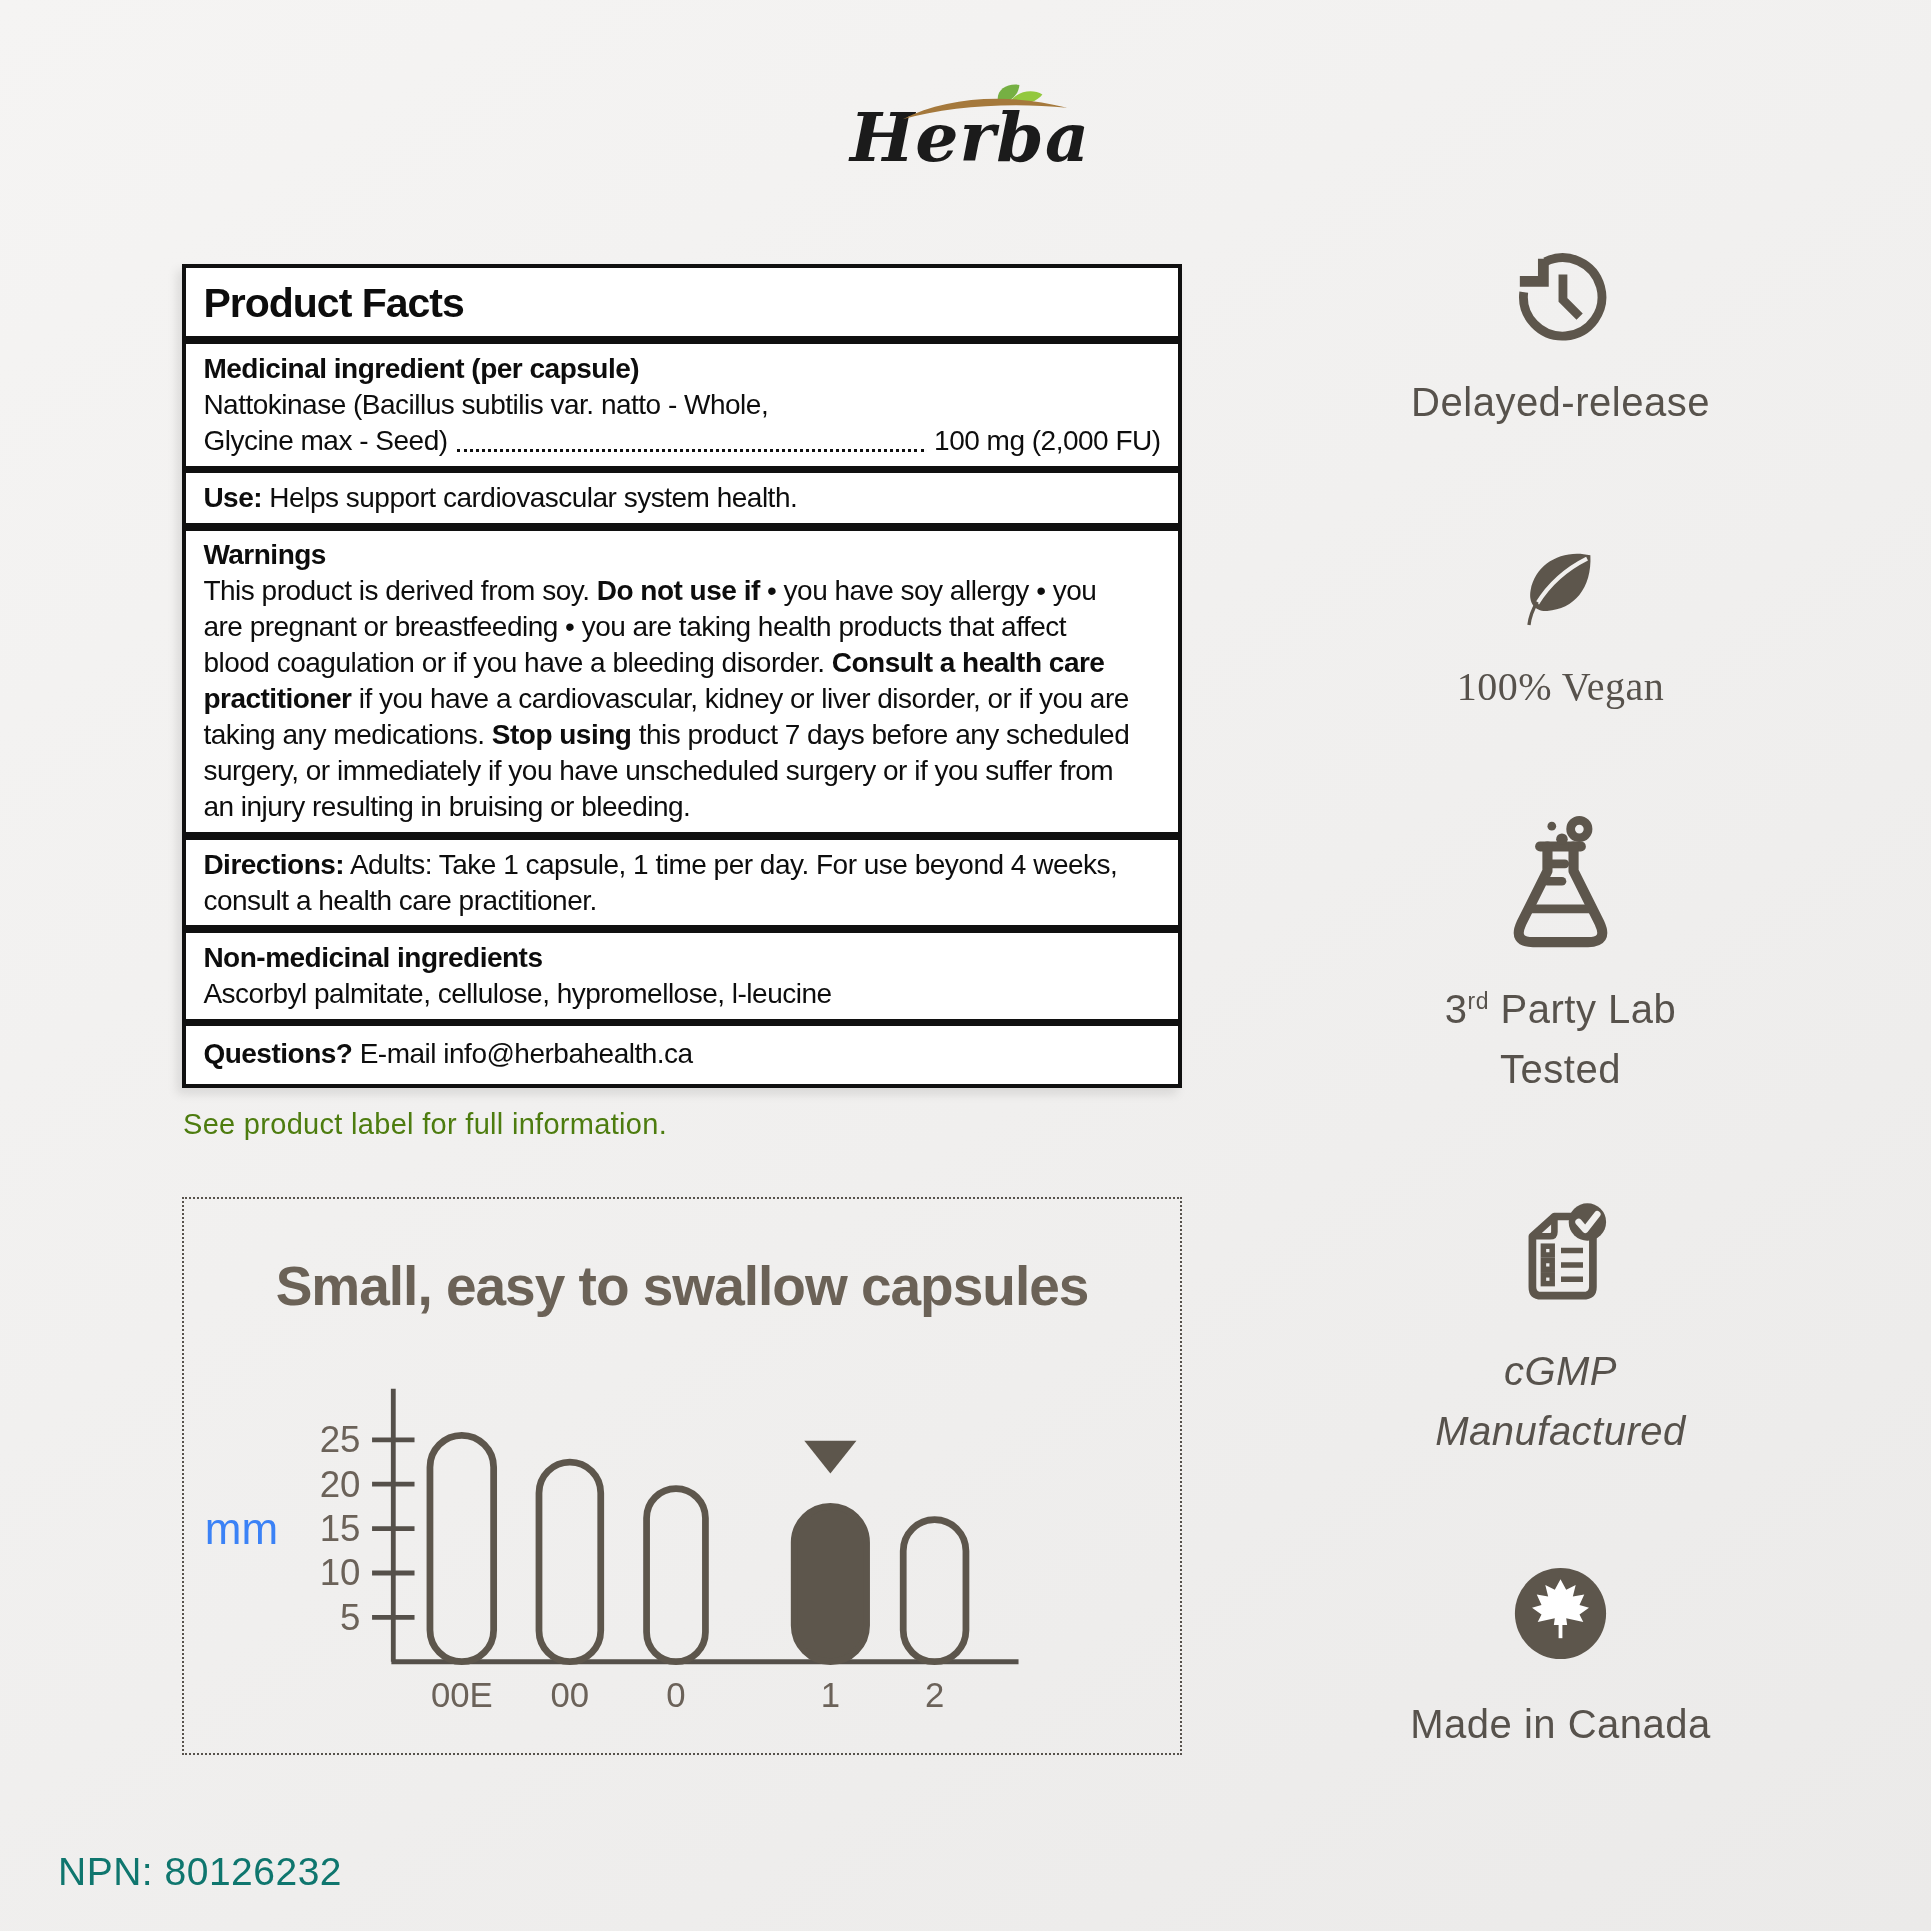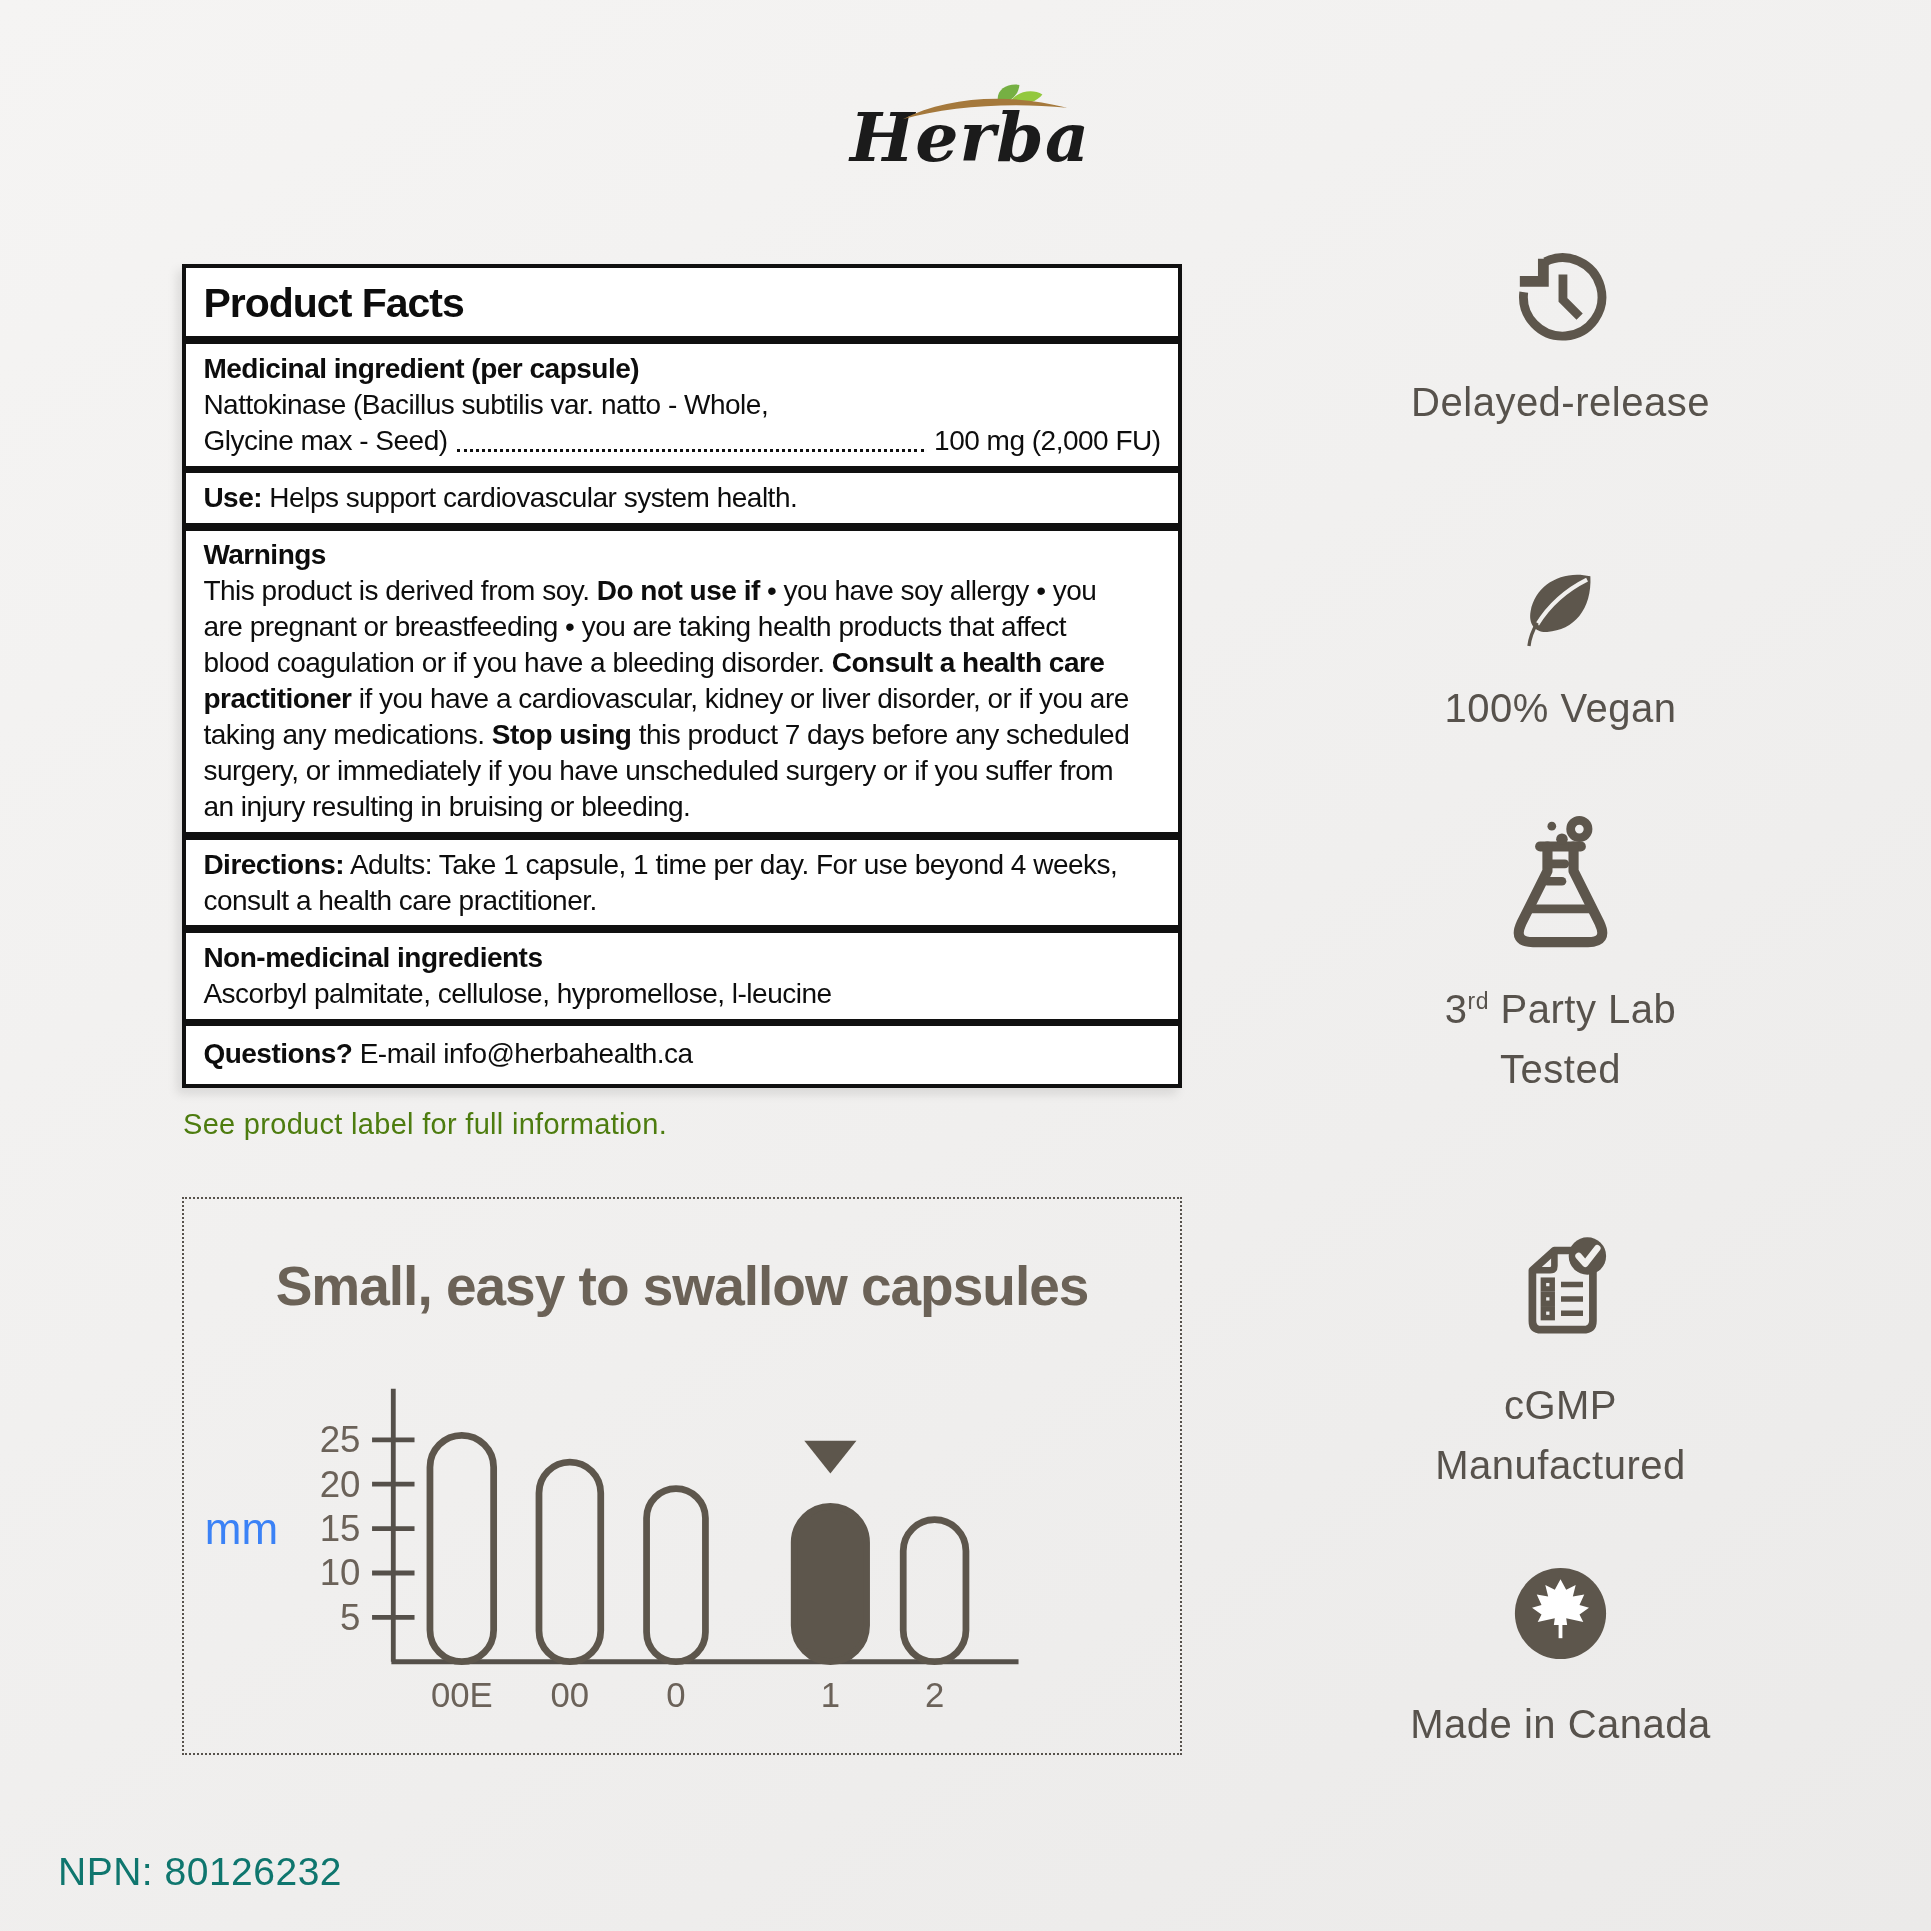--- a/index.html
+++ b/index.html
@@ -159,21 +159,21 @@
   <div class="ic">
     <svg width="98" height="98" viewBox="0 0 100 100" fill="none" stroke="#5d564c">
       <path d="M34 13 A40 40 0 1 1 12 44" stroke-width="9"></path>
       <path d="M32 10 L32 33 L8 33" stroke-width="11"></path>
       <path d="M52 26 L52 52 L69 69" stroke-width="9"></path>
     </svg>
   </div>
   <div class="lbl" style="margin-top:25px;">Delayed-release</div>
 </div>
 
-<div class="abs badge" style="top:568px;">
+<div class="abs badge" style="top:547px;font-family:Liberation Serif, serif;">
   <div class="ic">
     <svg width="83" height="83" viewBox="0 0 100 100">
       <path d="M86 10 C52 2 20 20 14 52 C11 68 20 78 34 77 C66 75 88 50 86 10 Z" fill="#5d564c"></path>
       <path d="M22 68 C38 42 58 26 82 14" stroke="#f1f0ee" stroke-width="5" fill="none"></path>
       <path d="M22 66 C16 76 13 85 12 94" stroke="#5d564c" stroke-width="4" fill="none"></path>
     </svg>
   </div>
   <div class="lbl" style="margin-top:27px;">100% Vegan</div>
 </div>
 
@@ -187,21 +187,21 @@
       <path d="M41 45 H51" stroke-width="6"></path>
       <circle cx="63" cy="9" r="6" stroke-width="6"></circle>
       <circle cx="44" cy="7" r="3" fill="#5d564c" stroke="none"></circle>
       <circle cx="51" cy="16" r="4" fill="#5d564c" stroke="none"></circle>
     </svg>
   </div>
   <div class="lbl" style="margin-top:9.7px;"><span>3</span><sup>rd</sup><span> Party Lab</span></div>
   <div class="lbl">Tested</div>
 </div>
 
-<div class="abs badge" style="top:1234px;">
+<div class="abs badge" style="top:1200px;font-style:italic;">
   <div class="ic">
     <svg width="110" height="110" viewBox="0 0 100 100">
       <path d="M44 15 L24 33 V79 Q24 87 32 87 H70 Q79 87 79 79 V23 Q79 15 71 15 Z" fill="none" stroke="#5d564c" stroke-width="7" stroke-linejoin="round"></path>
       <path d="M44 15 V29 Q44 33 40 33 H24" fill="none" stroke="#5d564c" stroke-width="6"></path>
       <rect x="34" y="42" width="8" height="8" fill="none" stroke="#5d564c" stroke-width="5"></rect>
       <rect x="34" y="55" width="8" height="8" fill="none" stroke="#5d564c" stroke-width="5"></rect>
       <rect x="34" y="68" width="8" height="8" fill="none" stroke="#5d564c" stroke-width="5"></rect>
       <path d="M50 46 H70 M50 59 H70 M50 72 H70" stroke="#5d564c" stroke-width="5"></path>
       <circle cx="74" cy="20" r="17" fill="#5d564c"></circle>
       <path d="M66 20 L72 27 L83 13" fill="none" stroke="#f1f0ee" stroke-width="6" stroke-linecap="round" stroke-linejoin="round"></path>

